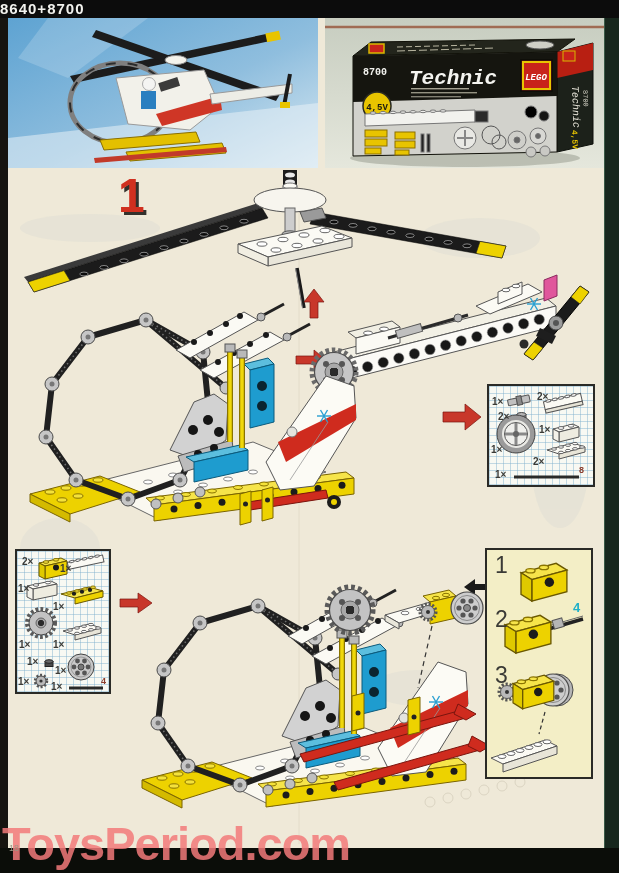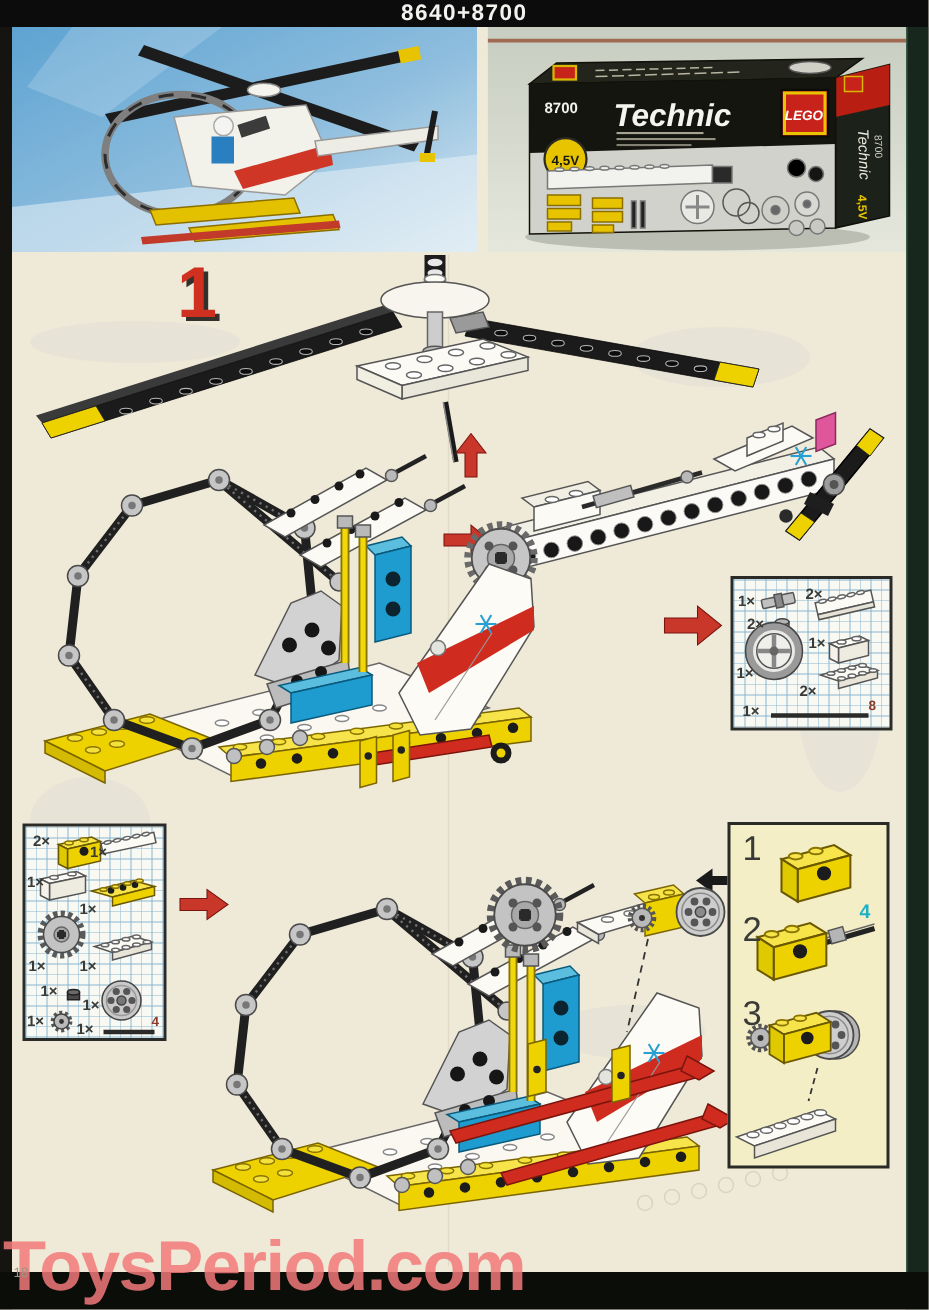--- a/index.html
+++ b/index.html
@@ -1,21 +1,21 @@
 <!DOCTYPE html>
 <html><head>
 <meta charset="utf-8">
 <style>
   html,body{margin:0;padding:0;background:#444;}
   .page{position:relative;width:619px;height:873px;background:#efe9d8;overflow:hidden;
         font-family:"Liberation Sans",sans-serif;}
   .header{position:absolute;left:0;top:0;width:619px;height:18px;background:#0c0c0c;
-          color:#f2f2ee;text-align:center;font-weight:bold;font-size:15px;line-height:18px;
+          color:#f2f2ee;font-weight:bold;font-size:15px;line-height:18px;
           letter-spacing:1px;z-index:30;}
-  .photo{position:absolute;top:18px;height:150px;overflow:hidden;}
+  .photo{position:absolute;top:18px;height:150px;overflow:hidden;font-family:Liberation Mono, monospace;}
   .photo-left{left:8px;width:310px;}
   .photo-right{left:325px;width:279px;}
   .main-art{position:absolute;left:0;top:168px;width:604px;height:682px;}
   .stepnum{position:absolute;left:118px;top:168px;font-size:48px;font-weight:800;
            color:#d0301f;text-shadow:3px 3px 0 #33312c;z-index:10;}
   .pbox{position:absolute;background-color:#f8f9f3;border:2px solid #2a2a26;box-sizing:border-box;
         background-image:repeating-linear-gradient(0deg,rgba(125,175,205,.45) 0 1px,transparent 1px 7px),
                          repeating-linear-gradient(90deg,rgba(125,175,205,.45) 0 1px,transparent 1px 7px);
         z-index:12;}
   .pbox-right{left:487px;top:384px;width:108px;height:103px;}

